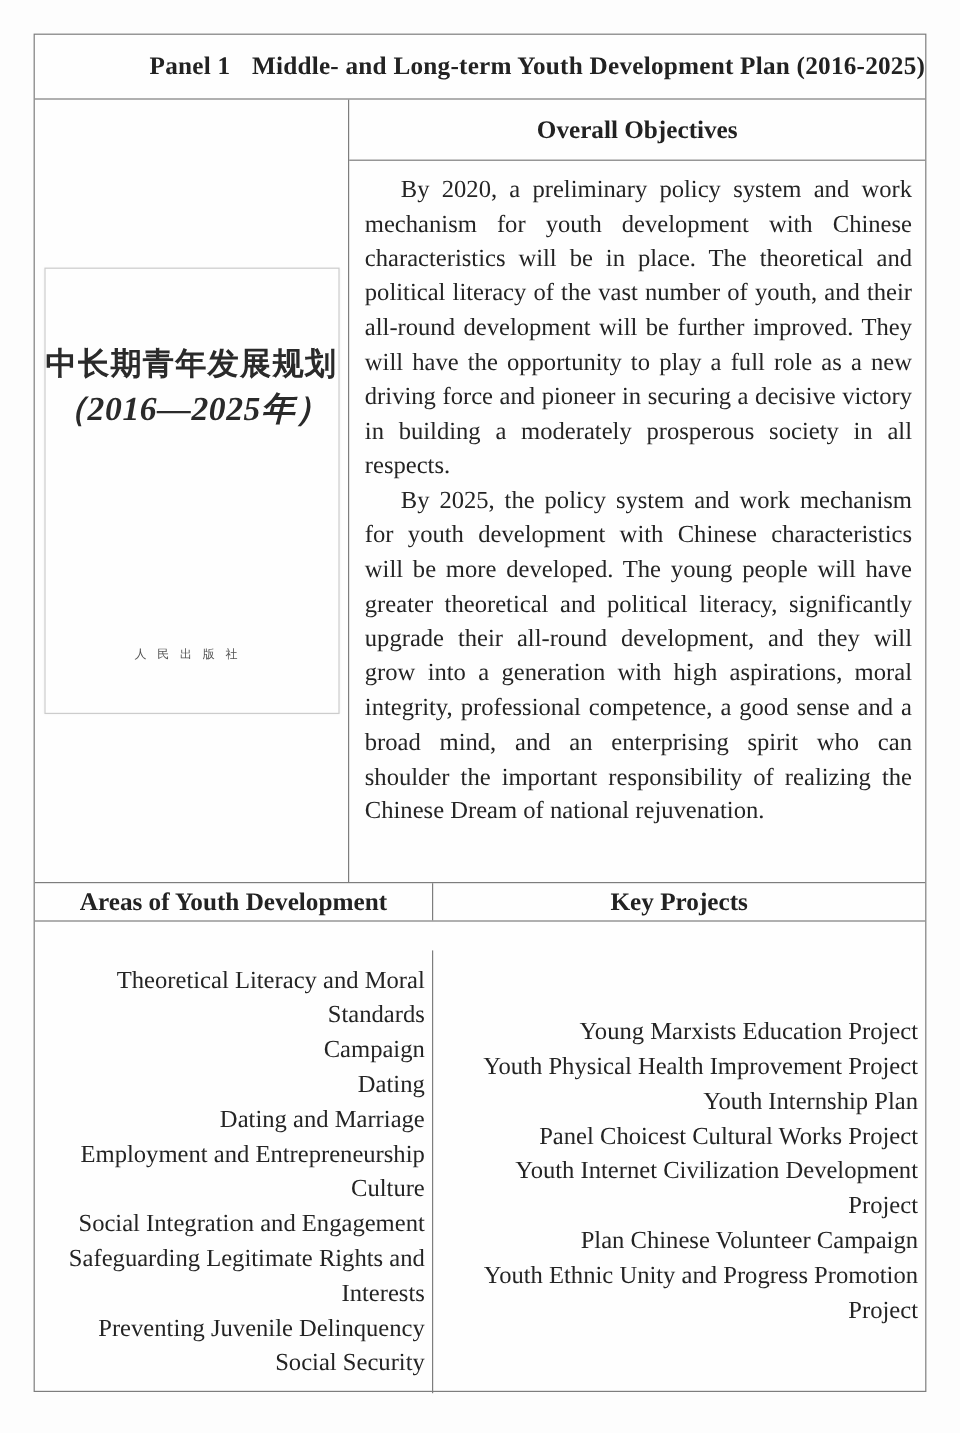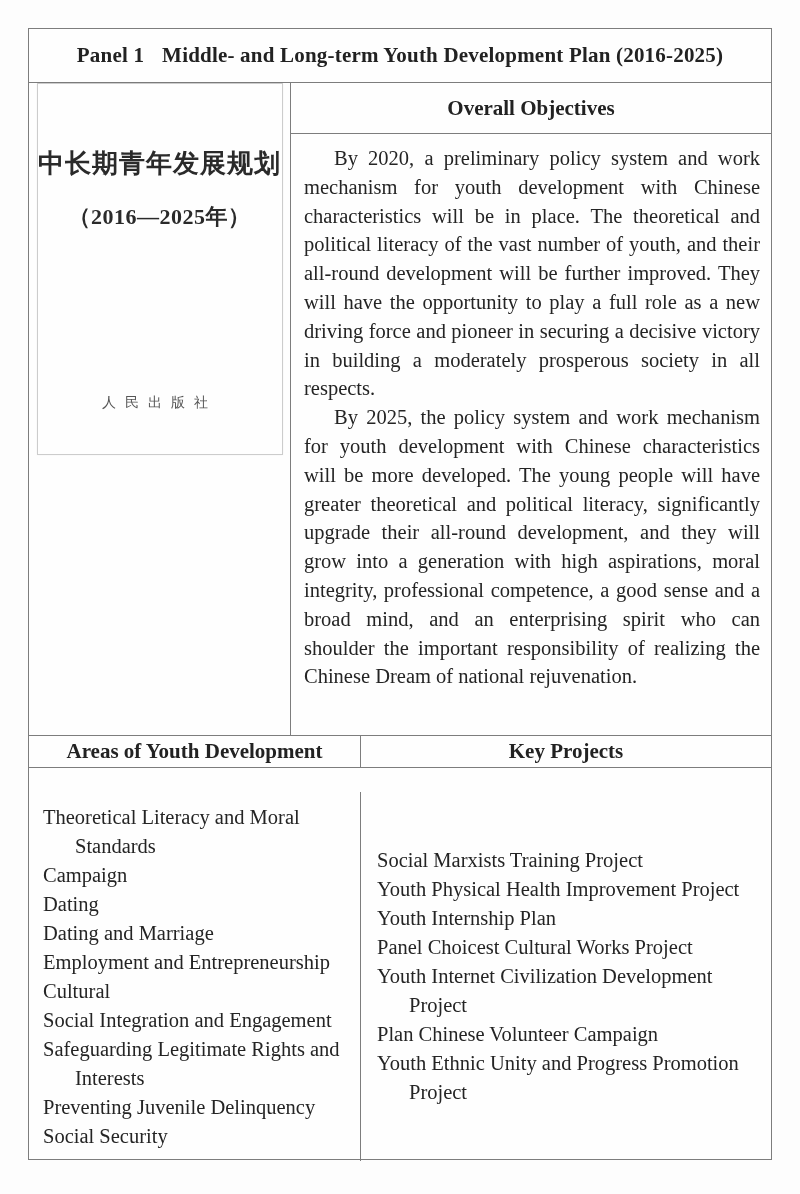--- a/index.html
+++ b/index.html
@@ -24,61 +24,62 @@
     border: 1px solid #7d7d7d;
     background: #fefefe;
   }
 
   
   .panel-header {
     height: 54px;
     border-bottom: 1px solid #7d7d7d;
     display: flex;
     align-items: center;
-    justify-content: center;
+    justify-content: flex-end;
     font-weight: bold;
     font-size: 21px;
     letter-spacing: 0.2px;
   }
   .panel-header .label { margin-right: 18px; }
 
   
   .upper {
     display: flex;
     height: 653px;
     border-bottom: 1px solid #7d7d7d;
   }
   .book-cell {
     width: 262px;
     border-right: 1px solid #7d7d7d;
     display: flex;
+    align-items: center;
     justify-content: center;
   }
   .book-cover {
     position: relative;
     width: 246px;
     height: 372px;
     background: #fefefe;
     border: 1px solid #cccccc;
     box-shadow: 0 0 2px rgba(0,0,0,0.05);
   }
   .book-title {
     margin-top: 62px;
     text-align: center;
     font-weight: bold;
     color: #2a2a2a;
   }
   .book-title .line1 { font-size: 26px; letter-spacing: 1px; }
-  .book-title .line2 { font-size: 22px; margin-top: 21px; letter-spacing: 0.5px; }
+  .book-title .line2 { font-size: 28px; margin-top: 1px; letter-spacing: 0.5px; font-style: italic; }
   .book-publisher {
     position: absolute;
     bottom: 42px;
     left: 0; right: 0;
     text-align: center;
-    font-size: 14px;
+    font-size: 10px;
     letter-spacing: 9px;
     color: #555555;
   }
 
   .objectives-cell {
     flex: 1;
     display: flex;
     flex-direction: column;
   }
   .objectives-header {
@@ -109,21 +110,21 @@
     font-weight: bold;
     font-size: 21px;
   }
   .lh-left {
     width: 332px;
     border-right: 1px solid #7d7d7d;
     display: flex; align-items: center; justify-content: center;
   }
   .lh-right { flex: 1; display: flex; align-items: center; justify-content: center; }
 
-  .lower-body { flex: 1; display: flex; }
+  .lower-body { flex: 1; display: flex; text-align: right; }
   .areas-cell {
     width: 332px;
     border-right: 1px solid #7d7d7d;
     padding: 11px 6px 10px 14px;
   }
   .projects-cell {
     flex: 1;
     padding: 10px 6px 10px 16px;
     display: flex;
     flex-direction: column;
@@ -177,30 +178,30 @@
         <div class="lh-right">Key Projects</div>
       </div>
       <div class="lower-body">
         <div class="areas-cell">
           <ul class="plain">
             <li>Theoretical Literacy and Moral Standards</li>
             <li>Campaign</li>
             <li>Dating</li>
             <li>Dating and Marriage</li>
             <li>Employment and Entrepreneurship</li>
-            <li>Cultural</li>
+            <li>Culture</li>
             <li>Social Integration and Engagement</li>
             <li>Safeguarding Legitimate Rights and Interests</li>
             <li>Preventing Juvenile Delinquency</li>
             <li>Social Security</li>
           </ul>
         </div>
         <div class="projects-cell">
           <ul class="plain">
-            <li>Social Marxists Training Project</li>
+            <li>Young Marxists Education Project</li>
             <li>Youth Physical Health Improvement Project</li>
             <li>Youth Internship Plan</li>
             <li>Panel Choicest Cultural Works Project</li>
             <li>Youth Internet Civilization Development Project</li>
             <li>Plan Chinese Volunteer Campaign</li>
             <li>Youth Ethnic Unity and Progress Promotion Project</li>
           </ul>
         </div>
       </div>
     </div>

